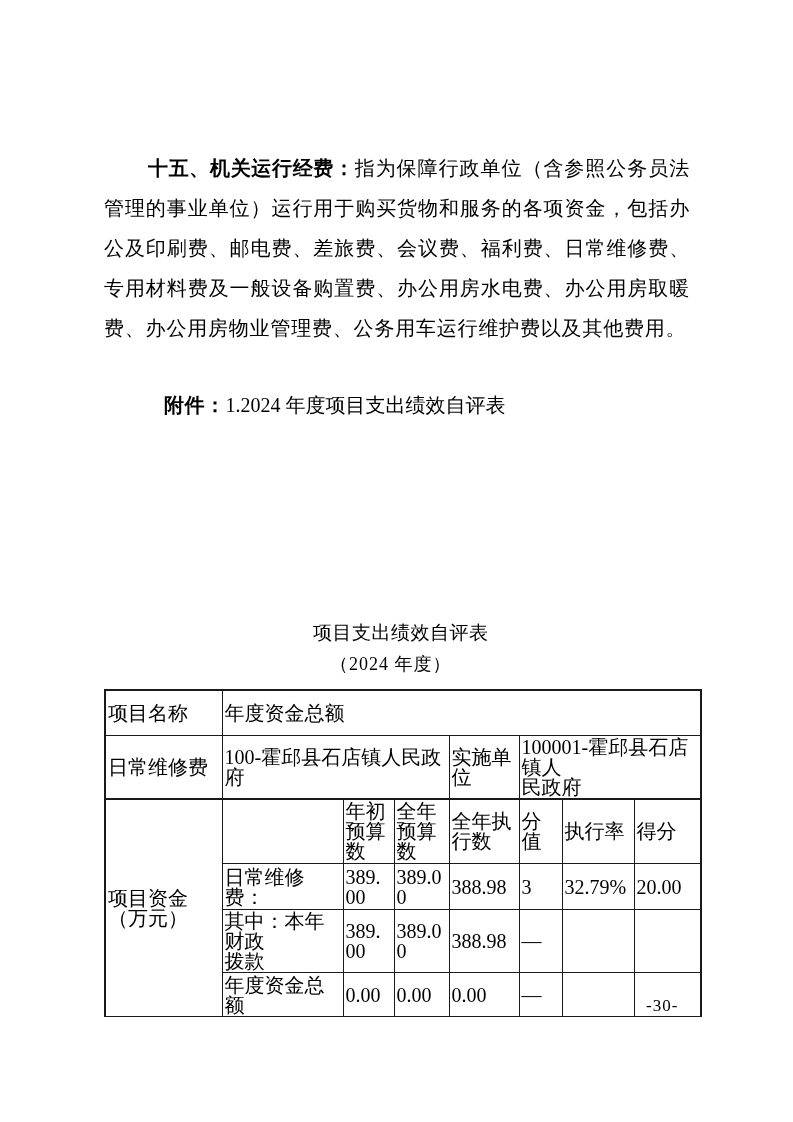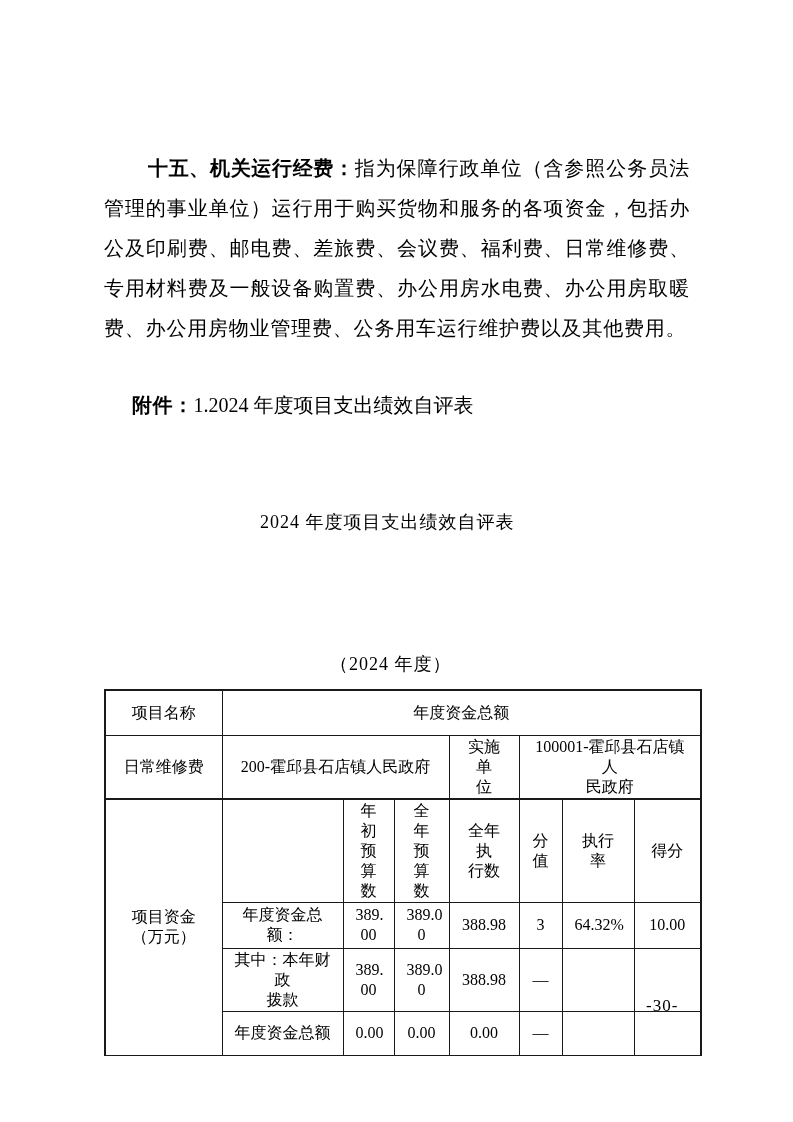--- a/index.html
+++ b/index.html
@@ -25,21 +25,21 @@
     text-align: justify;
     text-indent: 44px;
   }
   .bold-lead {
     font-family: "Liberation Sans", "DejaVu Sans", sans-serif;
     font-weight: 700;
     letter-spacing: 0.5px;
   }
   .attach {
     position: absolute;
-    left: 88px;
+    left: 120px;
     top: 390px;
     width: 586px;
     font-size: 20px;
     line-height: 30px;
     text-indent: 44px;
   }
   .sec-head {
     position: absolute;
     left: 260px;
     top: 510px;
@@ -67,25 +67,25 @@
     width: 596px;
     table-layout: fixed;
     border-collapse: collapse;
     border-top: 2px solid #1a1a1a;
     border-left: 2px solid #1a1a1a;
     border-right: 2px solid #1a1a1a;
     border-bottom: none;
   }
   table.eval td {
     border: 1px solid #1a1a1a;
-    text-align: center;
+    text-align: left;
     vertical-align: middle;
-    font-size: 16px;
+    font-size: 20px;
     line-height: 20px;
-    padding: 1px 12px;
+    padding: 1px 2px;
     overflow: hidden;
   }
   tr.r-head2 td { border-bottom-width: 2px; }
   td.nb { border-bottom: none; }
   .pagenum {
     position: absolute;
     left: 646px;
     top: 996px;
     font-size: 17px;
     letter-spacing: 1px;
@@ -93,64 +93,64 @@
 </style>
 </head>
 <body>
 
 <div class="page">
 
   <p class="para"><span class="bold-lead">十五、机关运行经费：</span><span>指为保障行政单位（含参照公务员法管理的事业单位）运行用于购买货物和服务的各项资金，包括办公及印刷费、邮电费、差旅费、会议费、福利费、日常维修费、专用材料费及一般设备购置费、办公用房水电费、办公用房取暖费、办公用房物业管理费、公务用车运行维护费以及其他费用。</span></p>
 
   <p class="attach"><span class="bold-lead">附件：</span><span>1.2024 年度项目支出绩效自评表</span></p>
 
-  <div class="sec-head">2024 年度项目支出绩效自评表</div>
 
+  <div class="tbl-title">项目支出绩效自评表</div>
   <div class="tbl-sub">（2024 年度）</div>
 
   <table class="eval">
     <colgroup>
       <col style="width:117px">
       <col style="width:121px">
       <col style="width:51px">
       <col style="width:55px">
       <col style="width:70px">
       <col style="width:43px">
       <col style="width:72px">
       <col style="width:67px">
     </colgroup>
     <tbody>
       <tr style="height:45px">
         <td>项目名称</td>
         <td colspan="7">年度资金总额</td>
       </tr>
       <tr class="r-head2" style="height:44px">
         <td>日常维修费</td>
-        <td colspan="3">200-霍邱县石店镇人民政府</td>
+        <td colspan="3">100-霍邱县石店镇人民政府</td>
         <td>实施单<br>位</td>
         <td colspan="3">100001-霍邱县石店镇人<br>民政府</td>
       </tr>
       <tr style="height:65px">
         <td rowspan="4" class="nb">项目资金<br>（万元）</td>
         <td></td>
         <td>年初<br>预算<br>数</td>
         <td>全年<br>预算<br>数</td>
         <td>全年执<br>行数</td>
         <td>分<br>值</td>
         <td>执行率</td>
         <td>得分</td>
       </tr>
       <tr style="height:46px">
-        <td>年度资金总额：</td>
+        <td>日常维修费：</td>
         <td>389.<br>00</td>
         <td>389.0<br>0</td>
         <td>388.98</td>
         <td>3</td>
-        <td>64.32%</td>
-        <td>10.00</td>
+        <td>32.79%</td>
+        <td>20.00</td>
       </tr>
       <tr style="height:49px">
         <td>其中：本年财政<br>拨款</td>
         <td>389.<br>00</td>
         <td>389.0<br>0</td>
         <td>388.98</td>
         <td>—</td>
         <td></td>
         <td></td>
       </tr>

